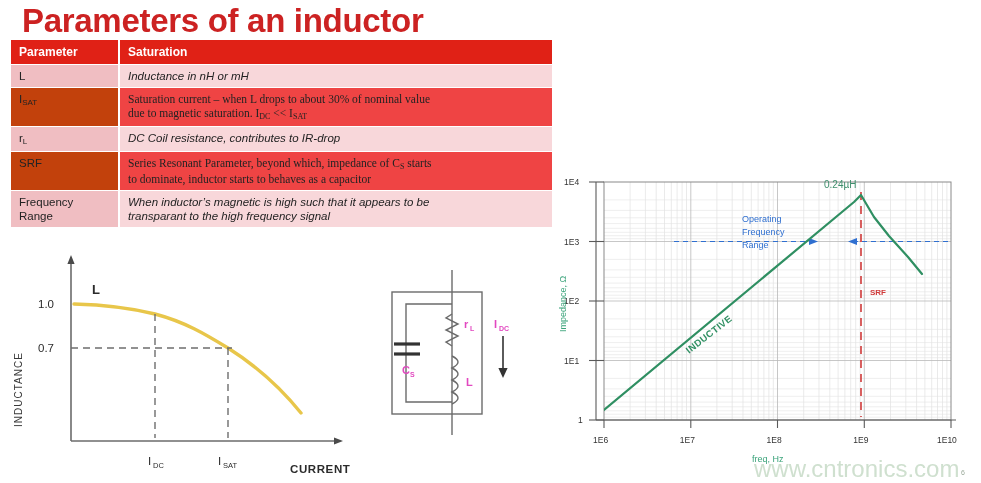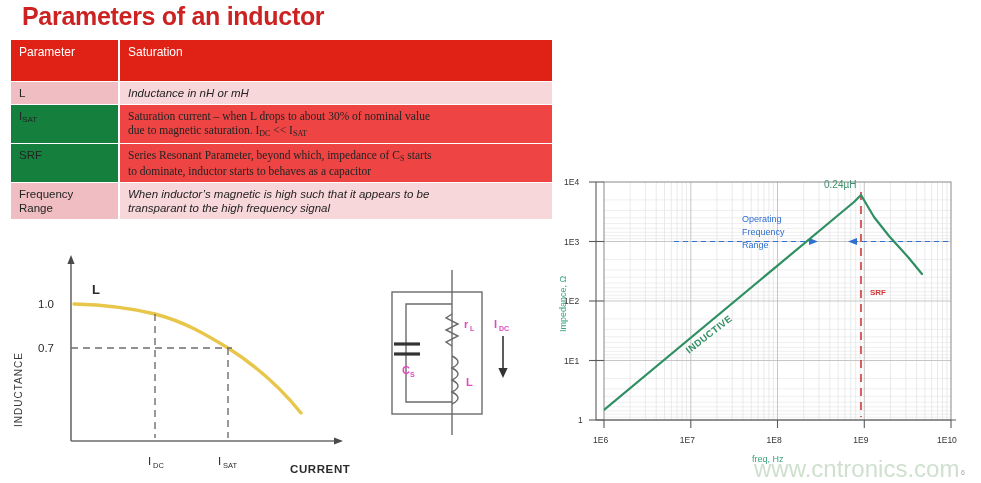--- a/index.html
+++ b/index.html
@@ -1,35 +1,35 @@
 <!DOCTYPE html>
 <html><head>
 <meta charset="utf-8">
 <style>
   html,body{margin:0;padding:0;background:#ffffff;}
   body{width:981px;height:483px;overflow:hidden;
        font-family:"Liberation Sans","DejaVu Sans",sans-serif;}
   #root{position:relative;width:981px;height:483px;background:#fff;}
 
   
-  .title{position:absolute;left:22px;top:2px;font-size:25px;font-weight:bold;
+  .title{position:absolute;left:22px;top:2px;font-size:33px;font-weight:bold;
          color:#cc2222;letter-spacing:-0.3px;font-family:"Liberation Sans",sans-serif;}
 
   
   .tbl{position:absolute;left:11px;top:40px;width:541px;border-collapse:collapse;
        table-layout:fixed;}
   .tbl td,.tbl th{padding:4px 8px;vertical-align:top;text-align:left;
        font-size:11.5px;line-height:14px;color:#232323;border:0;}
-  .tbl th{background:#e02116;color:#ffffff;font-weight:normal;font-size:12px;
-       padding-top:5px;padding-bottom:22px;height:14px;}
+  .tbl th{background:#e02116;color:#ffffff;font-weight:bold;font-size:12px;
+       padding-top:5px;padding-bottom:5px;height:14px;}
   .tbl th.c1{width:108px;border-right:2px solid #ffffff;}
   .col1{width:108px;}
   .r-dark .c1{background:#f0bec2;}
   .r-dark .c2{background:#f8d7da;font-style:italic;}
-  .r-light .c1{background:#15803d;}
+  .r-light .c1{background:#c2410c;}
   .r-light .c2{background:#ef4444;font-family:Liberation Serif, serif;}
   .tbl td.c1{border-right:2px solid #ffffff;}
   .tbl tr{border-bottom:1px solid #ffffff;}
   sub{font-size:8px;vertical-align:baseline;position:relative;top:2px;}
 
   
   .lchart{position:absolute;left:0px;top:252px;width:375px;height:231px;}
   .lchart svg{display:block;}
   .ylab-ind{font-size:10px;fill:#3a3a3a;letter-spacing:1px;}
   .tickv{font-size:11.5px;fill:#2b2b2b;}
@@ -85,20 +85,28 @@
       <tr class="r-light">
         <td class="c1">
           <span>I</span><sub>SAT</sub>
         </td>
         <td class="c2">
           <span>Saturation current – when L drops to about 30% of nominal value</span><br>
           <span>due to magnetic saturation. I</span><sub>DC</sub><span> &lt;&lt; I</span><sub>SAT</sub>
         </td>
       </tr>
 
+      <tr class="r-dark">
+        <td class="c1">
+          <span>r</span><sub>L</sub>
+        </td>
+        <td class="c2">
+          <span>DC Coil resistance, contributes to IR-drop</span>
+        </td>
+      </tr>
 
       <tr class="r-light">
         <td class="c1">
           <span>SRF</span>
         </td>
         <td class="c2">
           <span>Series Resonant Parameter, beyond which, impedance of C</span><sub>S</sub><span> starts</span><br>
           <span>to dominate, inductor starts to behaves as a capacitor</span>
         </td>
       </tr>

